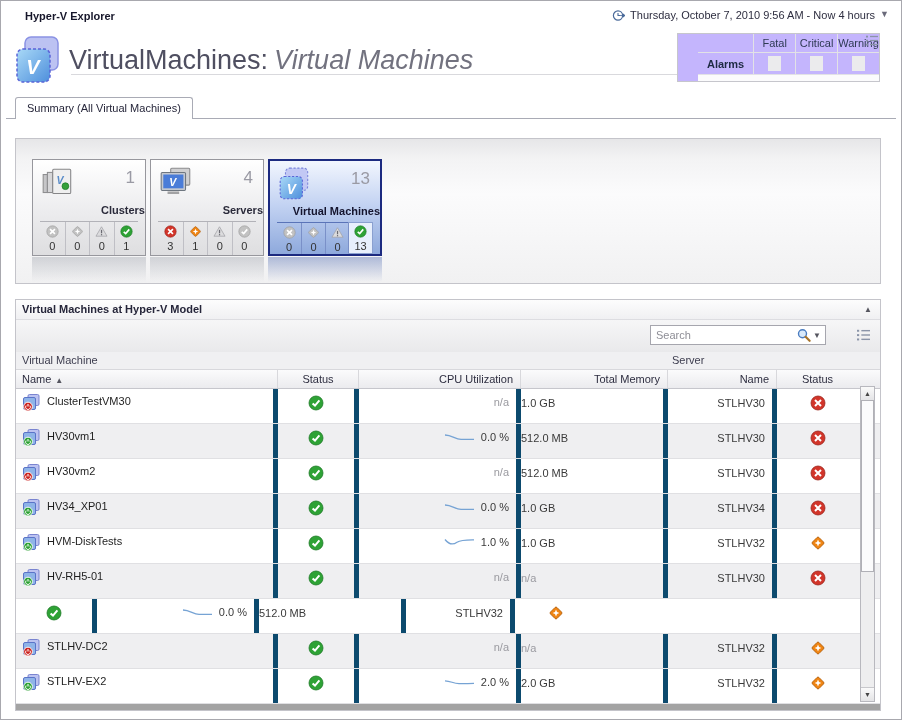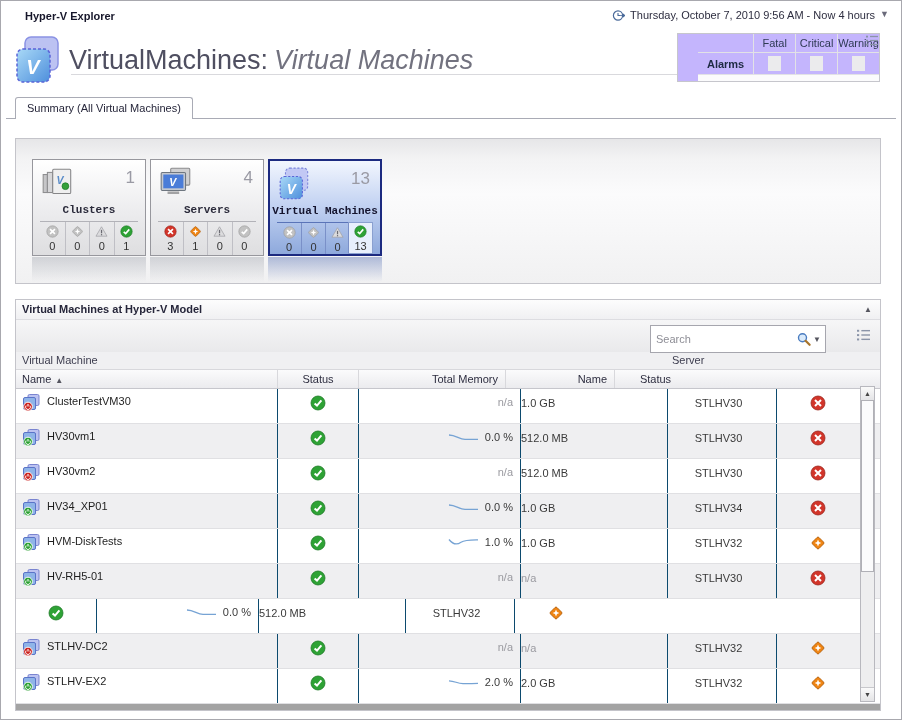--- a/index.html
+++ b/index.html
@@ -36,41 +36,41 @@
 
   
   .tiles-panel{position:absolute;left:14px;top:137px;width:866px;height:146px;border:1px solid #c4c4ca;box-sizing:border-box;
     background:linear-gradient(180deg,#e6e6e8 0px,#f3f3f4 20px,#fbfbfc 55px,#f1f1f2 100%);}
   .tiles{position:absolute;left:16px;top:20px;display:flex;gap:4px;}
   .tile{width:114px;height:97px;box-sizing:border-box;border:1px solid #97979d;background:linear-gradient(180deg,#ffffff,#ececee 55%,#dedee0);display:flex;flex-direction:column;cursor:pointer;}
   .tile.selected{border:2px solid #1c2a80;background:linear-gradient(180deg,#f2f6fe,#c2d2f2 48%,#8ea9dc);}
   .tile-top{height:44px;position:relative;}
   .tile-icon{position:absolute;left:7px;top:5px;width:36px;height:36px;line-height:0;}
   .tile-count{position:absolute;right:10px;top:8px;font-size:17px;color:#9a9aa4;}
-  .tile-label{text-align:center;font-weight:bold;color:#2b2b3b;height:17px;font-family:Liberation Mono, monospace;}
+  .tile-label{text-align:right;font-weight:bold;color:#2b2b3b;height:17px;}
   .tile.selected .tile-label{color:#14142e;}
   .tile-statuses{margin:0 7px;border-top:1px solid #b2b2b8;display:grid;grid-template-columns:repeat(4,1fr);flex:1;}
   .tile.selected .tile-statuses{border-top-color:#5a74b8;}
   .tcell{display:flex;flex-direction:column;align-items:center;padding-top:3px;gap:2px;}
   .tcell + .tcell{border-left:1px solid #bfbfc5;}
   .tile.selected .tcell + .tcell{border-left-color:#7a90c8;}
   .tcell-icon{width:13px;height:13px;line-height:0;}
   .tcell-val{color:#333;}
   .tcell.hl{background:#e7effc;border:1px solid #8aa0d0;padding-top:2px;margin:-1px 0 0 -1px;}
   .refl{height:25px;background:linear-gradient(180deg,rgba(150,155,165,0.38),rgba(250,250,250,0));}
   .refl.blue{background:linear-gradient(180deg,rgba(90,115,180,0.45),rgba(250,250,250,0));}
   .refl-row{position:absolute;left:16px;top:118px;display:flex;gap:4px;}
   .refl{width:114px;}
 
   
   .grid-panel{position:absolute;left:14px;top:298px;width:866px;height:412px;border:1px solid #c4c4ca;box-sizing:border-box;background:#a3a3a3;}
   .panel-title{height:19px;line-height:19px;padding-left:6px;font-weight:bold;color:#26263a;background:linear-gradient(#fdfdfd,#f0f0f2);border-bottom:1px solid #ddddE1;position:relative;}
   .collapse{position:absolute;right:8px;top:0;font-size:8px;color:#55555f;cursor:pointer;}
   .toolbar{height:32px;background:linear-gradient(#f6f6f7,#e9e9eb);position:relative;}
-  .search{position:absolute;right:54px;top:5px;width:176px;height:28px;background:#fff;border:1px solid #a6a6ae;box-sizing:border-box;display:flex;align-items:center;}
+  .search{position:absolute;right:54px;top:5px;width:176px;height:20px;background:#fff;border:1px solid #a6a6ae;box-sizing:border-box;display:flex;align-items:center;}
   .search input{flex:1;border:none;outline:none;font-size:11px;color:#444;padding:0 0 0 5px;font-family:inherit;background:transparent;min-width:0;}
   .search input::placeholder{color:#8e8e96;}
   .mag{width:16px;height:14px;line-height:0;cursor:pointer;}
   .mag-caret{font-size:8px;color:#55555f;padding:0 4px 0 1px;cursor:pointer;}
   .customize{position:absolute;right:10px;top:9px;line-height:0;cursor:pointer;}
 
   .group-row{height:17px;display:flex;background:#f0f0f2;border-bottom:1px solid #d8d8dc;color:#3c3c4e;}
   .g-left{width:652px;padding-left:6px;line-height:17px;box-sizing:border-box;}
   .g-right{padding-left:4px;line-height:17px;}
   .col-row{height:18px;display:flex;background:linear-gradient(#fbfbfc,#ebebee);border-bottom:1px solid #c6c6cc;color:#2e2e40;}
@@ -79,27 +79,27 @@
   .ch-status{width:81px;text-align:center;}
   .ch-cpu{width:162px;text-align:right;padding-right:7px;}
   .ch-mem{width:147px;text-align:right;padding-right:7px;}
   .ch-srv{width:109px;text-align:right;padding-right:7px;}
   .ch-sst{width:81px;text-align:center;border-right:none;}
   .sort{font-size:8px;color:#55555f;margin-left:4px;}
 
   .tbody{position:relative;}
   .trow{height:35px;display:flex;border-bottom:1px solid #e0e0e3;box-sizing:border-box;background:#fff;cursor:pointer;}
   .trow:nth-child(even){background:#efeff1;}
-  .td{box-sizing:border-box;border-right:1px solid #0c4a6e;}
+  .td{box-sizing:border-box;border-right:5px solid #0c4a6e;}
   .td-name{width:262px;display:flex;align-items:flex-start;gap:6px;padding:6px 0 0 6px;color:#1e1e1e;}
   .td-name .vm-icon{width:19px;height:18px;line-height:0;margin-top:-1px;}
   .td-status{width:81px;display:flex;justify-content:center;padding-top:6px;}
   .td-cpu{width:162px;display:flex;justify-content:flex-end;align-items:center;gap:5px;padding:0 7px 8px 0;color:#3a3a3a;}
   .td-mem{width:147px;text-align:left;padding:8px 7px 0 0;color:#3a3a3a;}
-  .td-srv{width:109px;text-align:center;padding:8px 7px 0 0;color:#3a3a3a;}
+  .td-srv{width:109px;text-align:right;padding:8px 7px 0 0;color:#3a3a3a;}
   .td-sstatus{width:81px;display:flex;justify-content:center;padding-top:6px;border-right:none;}
   .st-icon{width:16px;height:16px;line-height:0;}
   .na{color:#9a9aa0;}
   .spark{line-height:0;}
 
   
   .vscroll{position:absolute;right:5px;top:86px;width:15px;height:316px;border:1px solid #b8b8be;box-sizing:border-box;background:#eeeeef;}
   .sb-up,.sb-down{position:absolute;left:0;width:100%;height:13px;font-size:7px;color:#444;text-align:center;line-height:13px;background:linear-gradient(#fafafa,#e4e4e6);cursor:pointer;}
   .sb-up{top:0;border-bottom:1px solid #c8c8cc;}
   .sb-down{bottom:0;border-top:1px solid #c8c8cc;}
@@ -370,20 +370,21 @@
           </svg>
       </span>
     </div>
     <div class="group-row">
       <div class="g-left">Virtual Machine</div>
       <div class="g-right">Server</div>
     </div>
     <div class="col-row">
       <div class="ch ch-name"><span>Name</span><span class="sort">▲</span></div>
       <div class="ch ch-status"><span>Status</span></div>
+      <div class="ch ch-cpu"><span>CPU Utilization</span></div>
       <div class="ch ch-mem"><span>Total Memory</span></div>
       <div class="ch ch-srv"><span>Name</span></div>
       <div class="ch ch-sst"><span>Status</span></div>
     </div>
     <div class="tbody" id="tbody">
   <div class="trow">
     <div class="td td-name">
       <span class="vm-icon"><svg viewBox="0 0 19 18" width="100%" height="100%">
                 <rect x="6" y="0.5" width="11" height="11" rx="1.5" fill="#bcc2f0" stroke="#7a84d0"></rect>
                 <rect x="1.5" y="3.5" width="12" height="12" rx="1.5" fill="#8fb4e8" stroke="#5a74c8"></rect>

